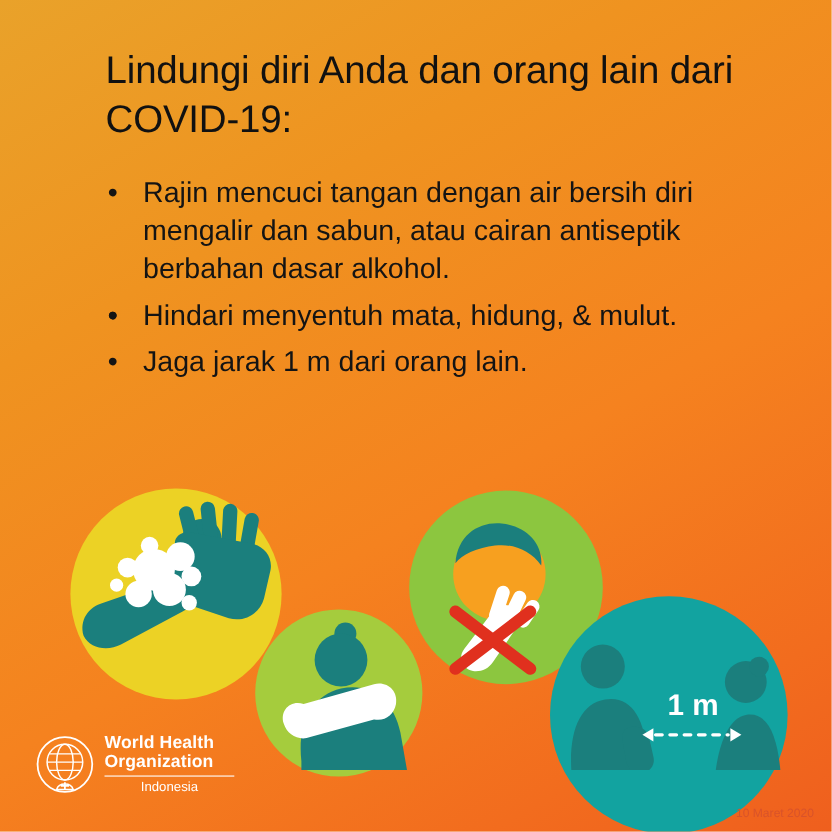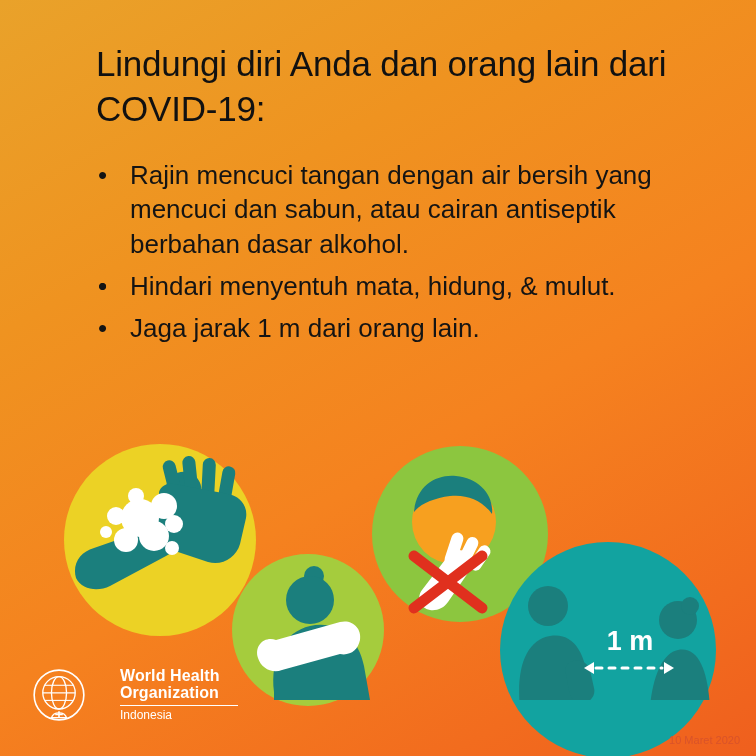--- a/index.html
+++ b/index.html
@@ -107,37 +107,36 @@
     display: flex;
     align-items: flex-start;
   }
   .logo-mark {
     width: 54px;
     height: 54px;
     margin-right: 9px;
   }
   .logo-text {
     color: #ffffff;
-    margin-left: 25px;
   }
   .logo-text .l1, .logo-text .l2, .logo-text .l3 {
     font-weight: bold;
     font-size: 16px;
     line-height: 1.06;
     letter-spacing: 0.1px;
   }
   .logo-rule {
     width: 118px;
     height: 1px;
     background: #ffffff;
     margin: 3px 0 2px 0;
   }
   .logo-country {
     font-size: 12px;
-    text-align: left;
+    text-align: center;
     width: 118px;
     color: #ffffff;
   }
   .datestamp {
     position: absolute;
     right: 16px;
     bottom: 10px;
     font-size: 11px;
     color: #d9532a;
   }
@@ -145,21 +144,21 @@
 </head>
 <body>
 
 <div class="poster">
 
   <div class="headline">Lindungi diri Anda dan orang lain dari COVID-19:</div>
 
   <div class="bullets">
     <div class="bullet">
       <span class="dot">•</span>
-      <span>Rajin mencuci tangan dengan air bersih yang mencuci dan sabun, atau cairan antiseptik berbahan dasar alkohol.</span>
+      <span>Rajin mencuci tangan dengan air bersih diri mengalir dan sabun, atau cairan antiseptik berbahan dasar alkohol.</span>
     </div>
     <div class="bullet">
       <span class="dot">•</span>
     </div>
     <div class="bullet">
       <span class="dot">•</span>
       <span>Hindari menyentuh mata, hidung, &amp; mulut.</span>
     </div>
     <div class="bullet">
       <span class="dot">•</span>

